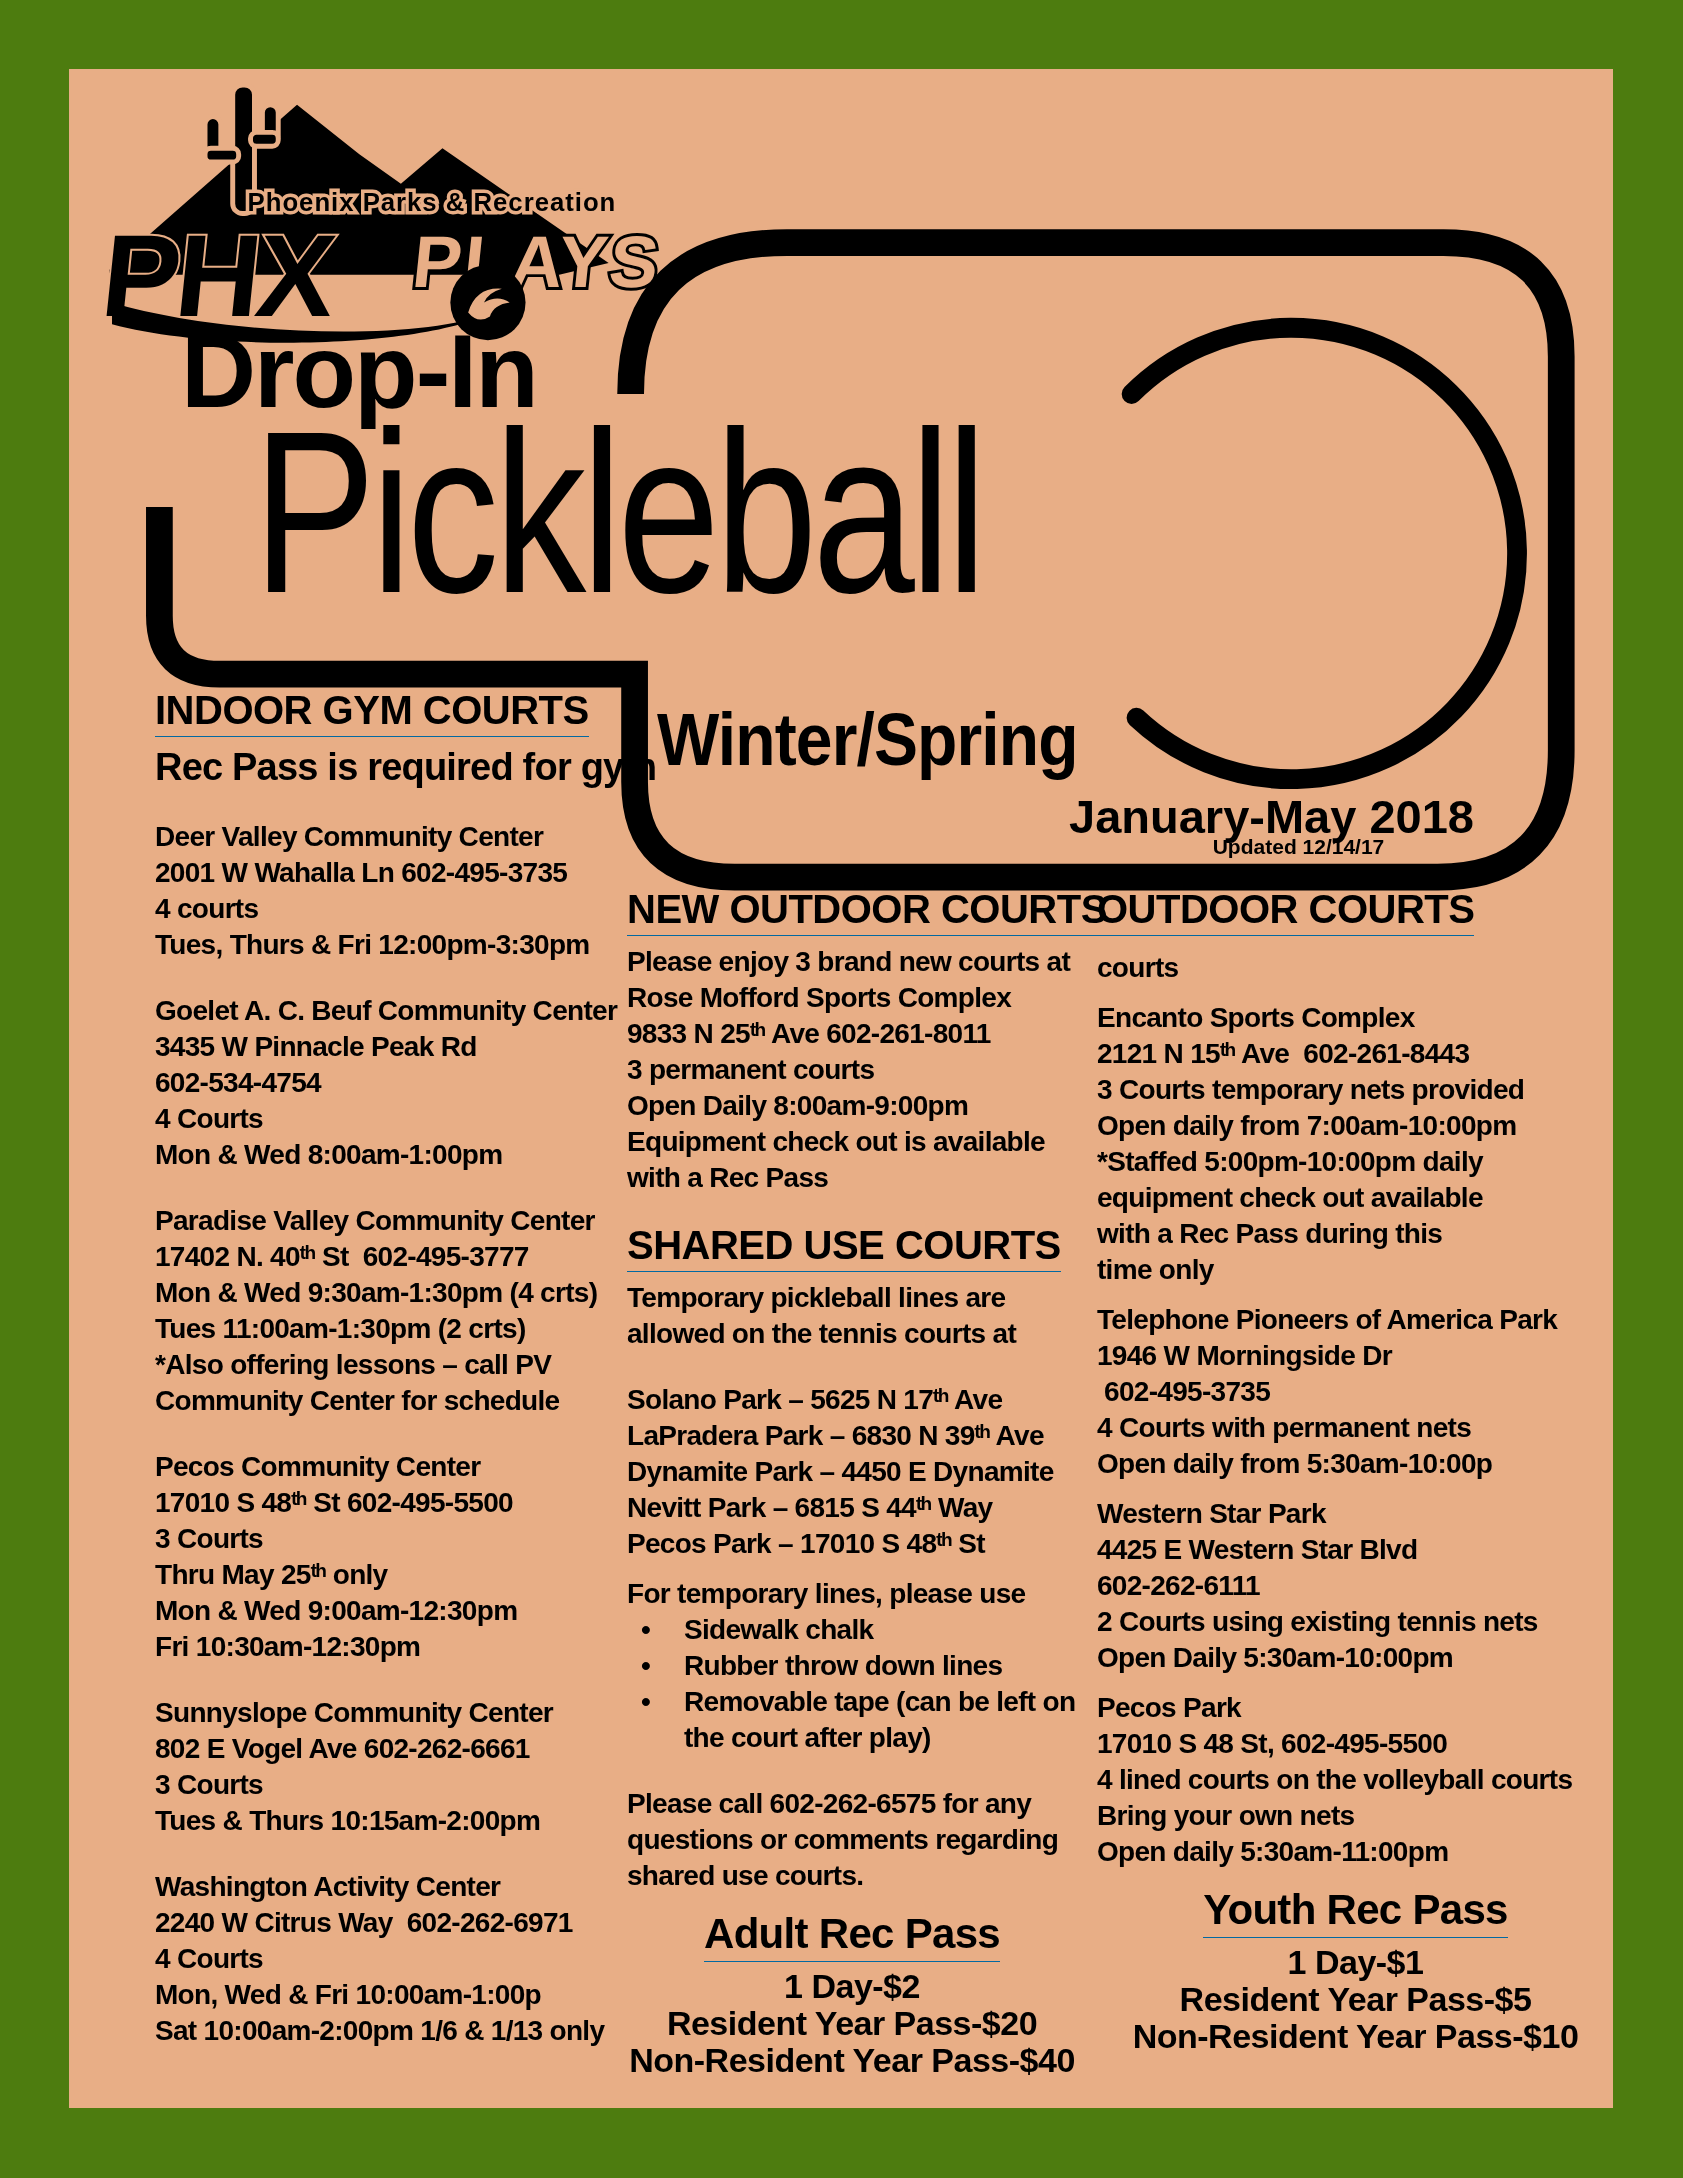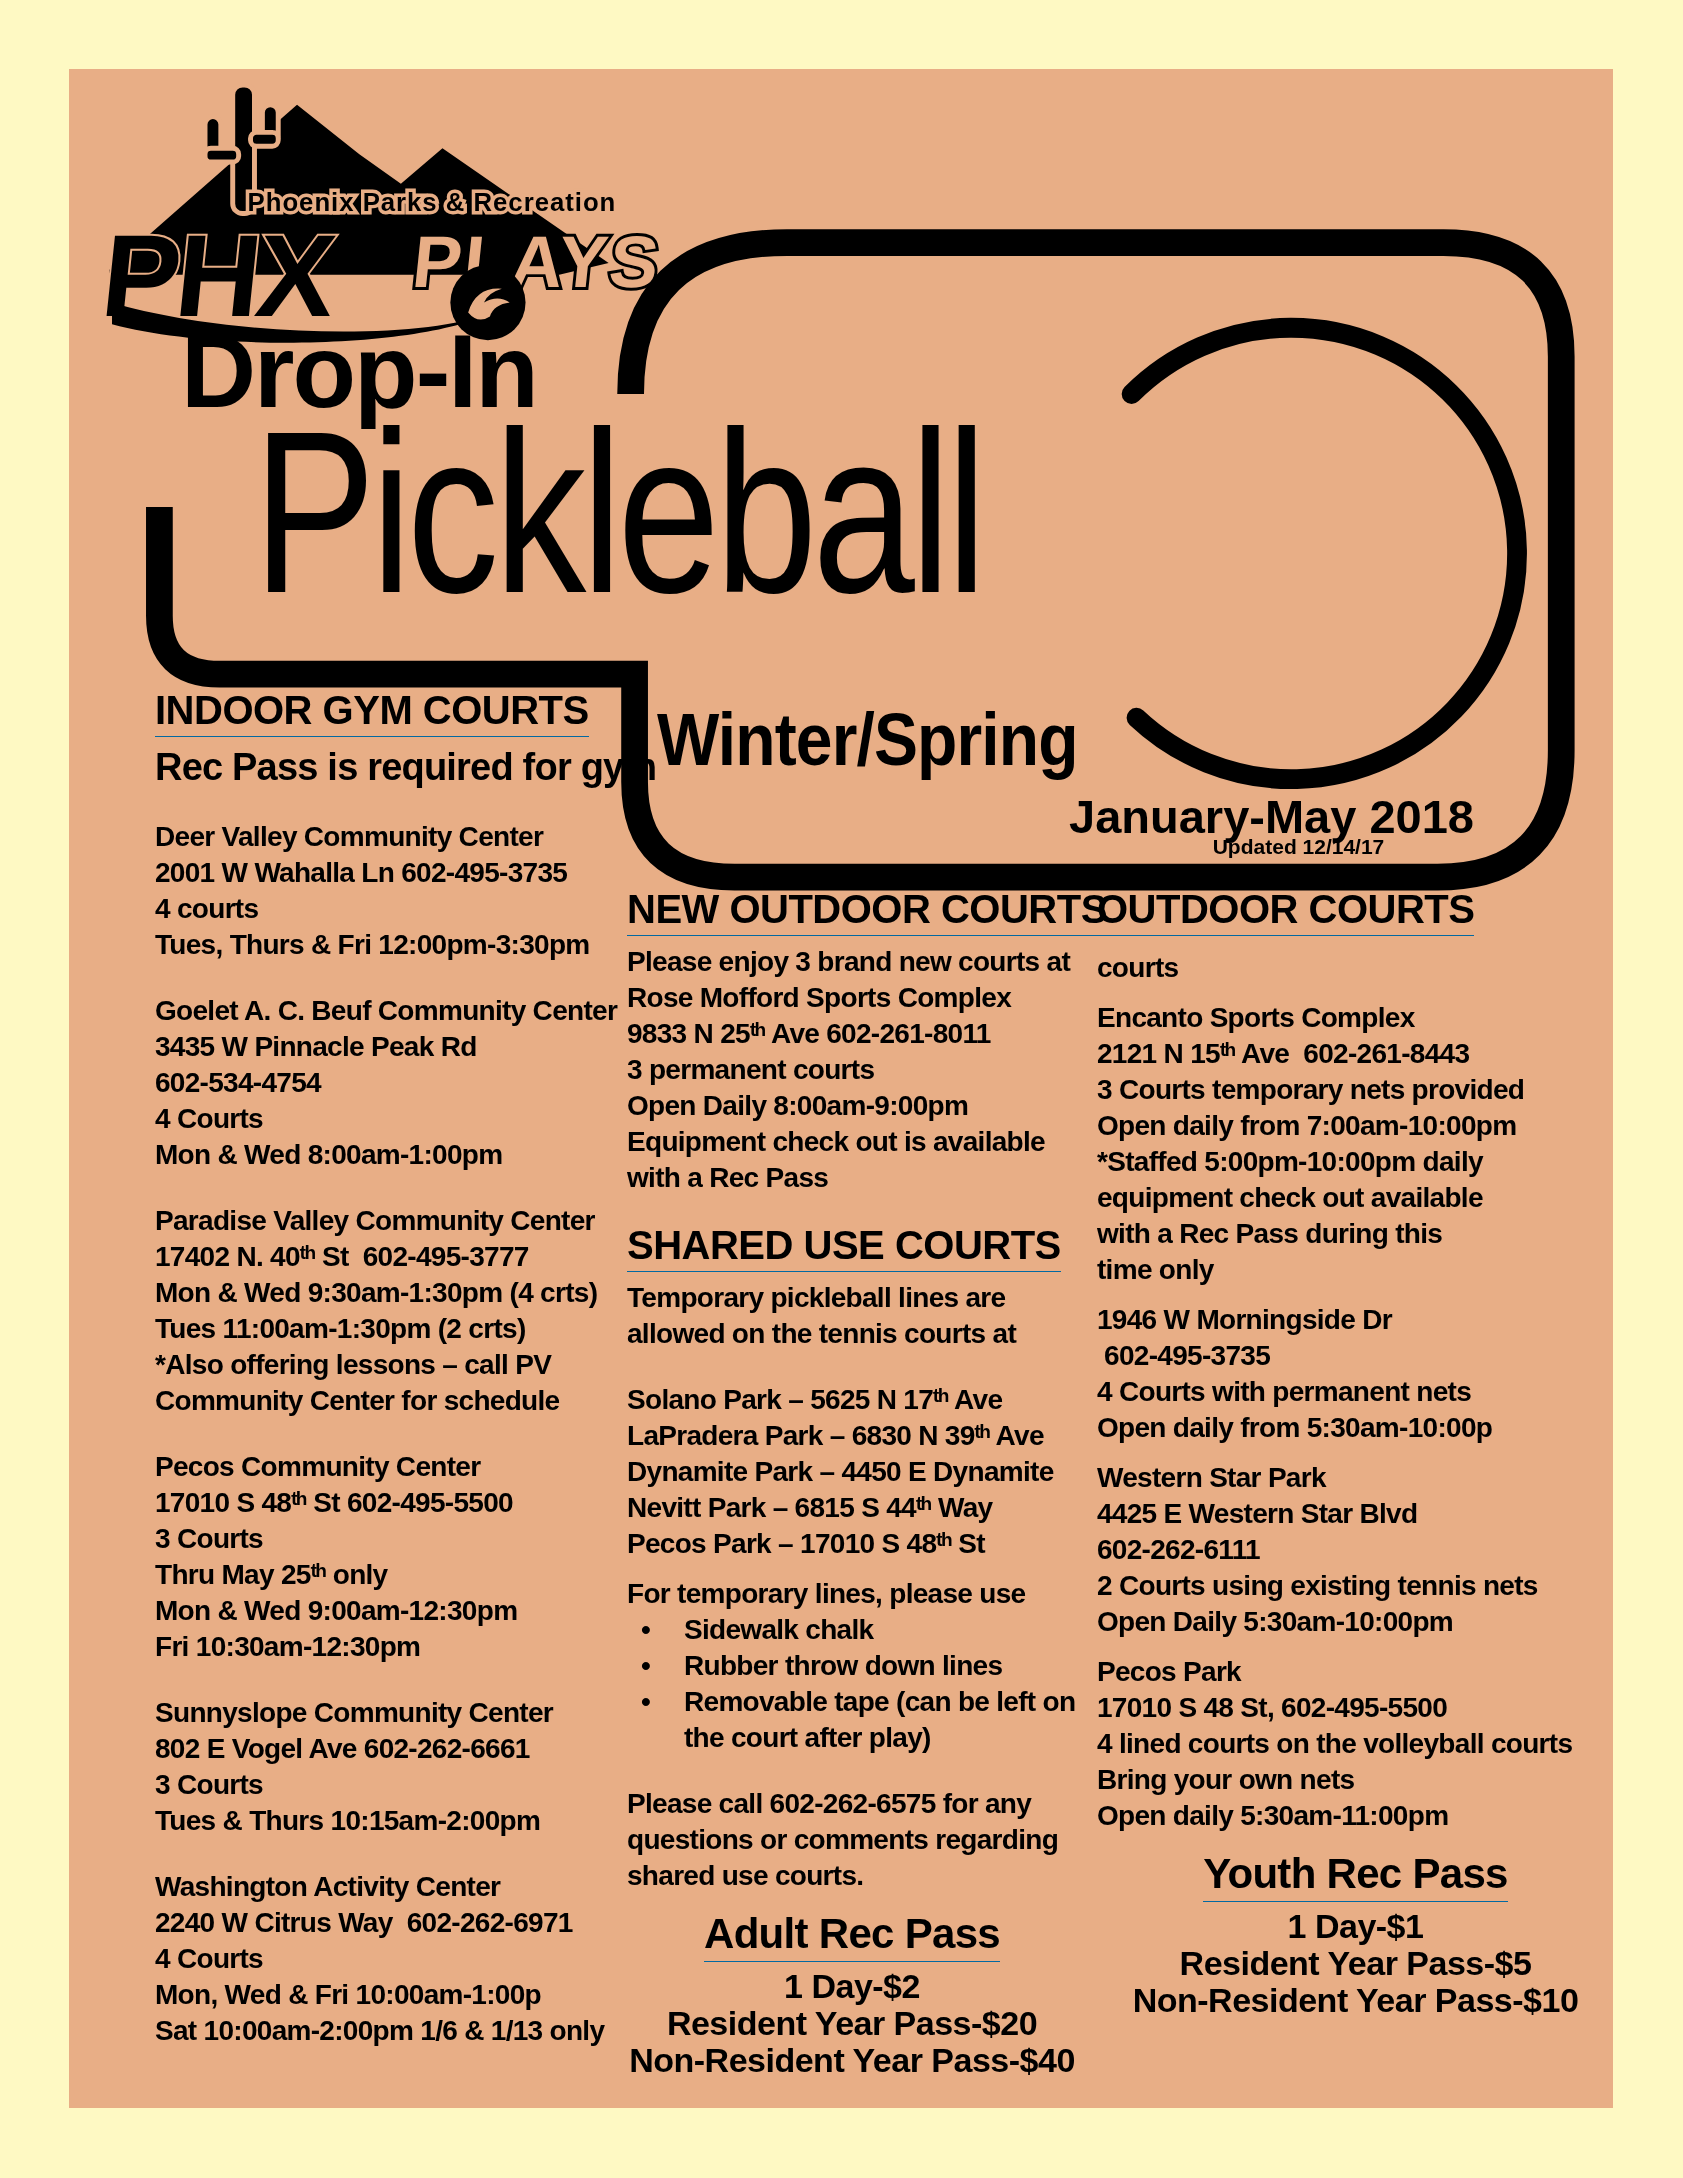--- a/index.html
+++ b/index.html
@@ -35,21 +35,21 @@
   .bullets{margin-top:14px;}
   .bitem{position:relative;padding-left:57px;}
   .dot{position:absolute;left:14px;top:0;}
   .pass{margin-top:16px;text-align:center;}
   .pass-title{font-size:42px;line-height:48px;margin-bottom:6px;text-align:center;}
   .pass-item{font-size:34px;line-height:37px;letter-spacing:-0.5px;}
 </style>
 </head>
 <body>
 
-<div class="page" style="background: #fef9c3; color: rgb(0, 0, 0);">
+<div class="page" style="background: #4d7c0f; color: rgb(0, 0, 0);">
   <div class="sheet" style="background: rgb(232, 174, 134);"></div>
 
   <svg class="frame-svg" viewBox="0 0 1700 2200" aria-hidden="true">
     <path d="M 637,398 Q 637,245 795,245 L 1458,245 Q 1577,245 1577,360 L 1577,758 Q 1577,886 1452,886 L 742,886 Q 641,886 641,790 L 641,681 L 222,681 Q 161,681 161,622 L 161,512" fill="none" stroke="#000" stroke-width="27" stroke-linecap="butt"></path>
     <path d="M 1143,398 A 228 228 0 1 1 1148,725" fill="none" stroke="#000" stroke-width="20" stroke-linecap="round"></path>
   </svg>
 
   <svg class="logo-svg" viewBox="0 0 600 280" aria-hidden="true">
     <polygon points="15,195 205,28 268,78 310,108 352,72 520,188 470,200 15,200" fill="#000"></polygon>
     <g fill="#000" stroke="#e8ae86" stroke-width="5">
@@ -189,20 +189,21 @@
         <div class="line">Encanto Sports Complex</div>
         <div class="line">2121 N 15ᵗʰ Ave  602-261-8443</div>
         <div class="line">3 Courts temporary nets provided</div>
         <div class="line">Open daily from 7:00am-10:00pm</div>
         <div class="line">*Staffed 5:00pm-10:00pm daily</div>
         <div class="line">equipment check out available</div>
         <div class="line">with a Rec Pass during this</div>
         <div class="line">time only</div>
       </div>
       <div class="venue">
+        <div class="line">Telephone Pioneers of America Park</div>
         <div class="line">1946 W Morningside Dr</div>
         <div class="line"> 602-495-3735</div>
         <div class="line">4 Courts with permanent nets</div>
         <div class="line">Open daily from 5:30am-10:00p</div>
       </div>
       <div class="venue">
         <div class="line">Western Star Park</div>
         <div class="line">4425 E Western Star Blvd</div>
         <div class="line">602-262-6111</div>
         <div class="line">2 Courts using existing tennis nets</div>

